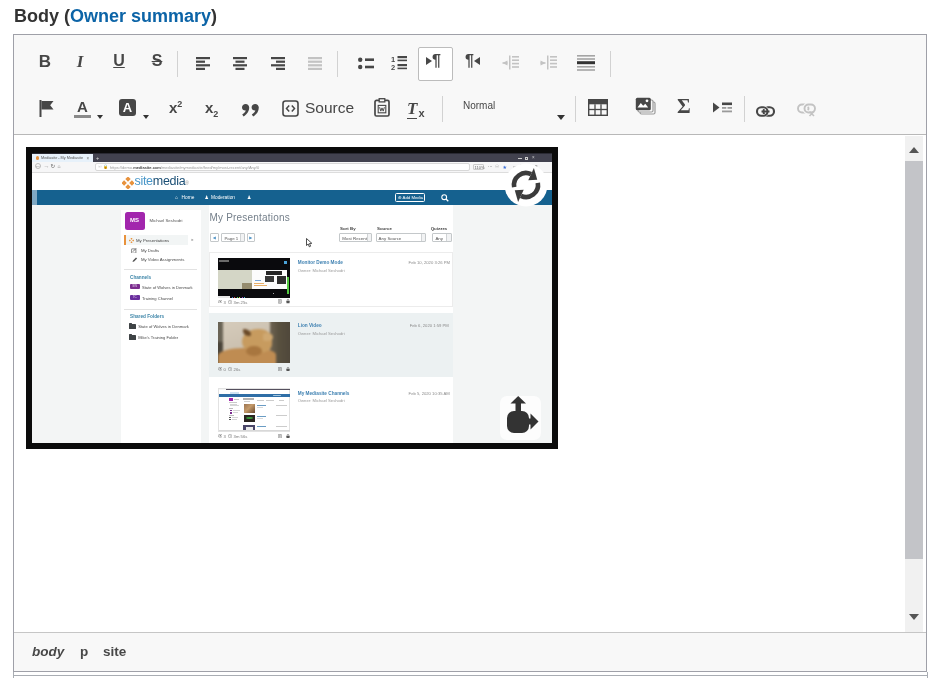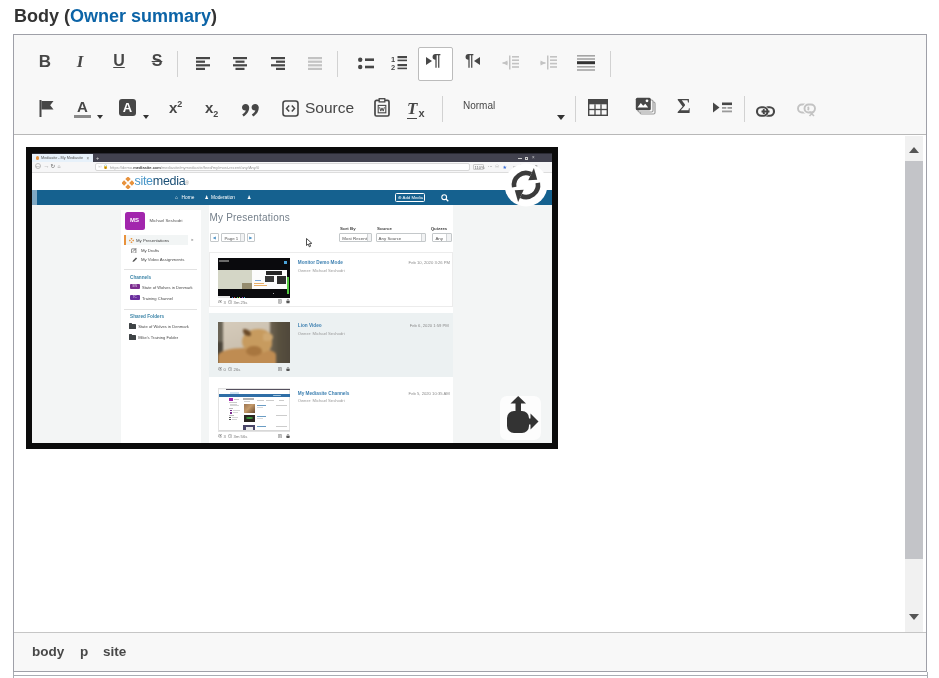--- a/index.html
+++ b/index.html
@@ -519,20 +519,20 @@
           </svg>
     </div>
       </div>
     <div id="scroll">
       <div class="sarr" style="top:11px; border-bottom:6px solid #555;"></div>
       <div id="sthumb"></div>
       <div class="sarr" style="top:478px; border-top:6px solid #555;"></div>
     </div>
   </div>
   <div id="pathbar">
-    <span style="left:18px;">body</span>
+    <span style="left:18px;font-style:italic;">body</span>
     <span style="left:66px;">p</span>
     <span style="left:89px;">site</span>
   </div>
 </div>
 <div style="position:absolute;left:13px;top:674.5px;width:915px;height:1px;background:#a9adb3;"></div>
 <div style="position:absolute;left:13px;top:672px;width:1px;height:6px;background:#a9adb3;"></div>
 <div style="position:absolute;left:927px;top:672px;width:1px;height:6px;background:#a9adb3;"></div>
 
 </body></html>

